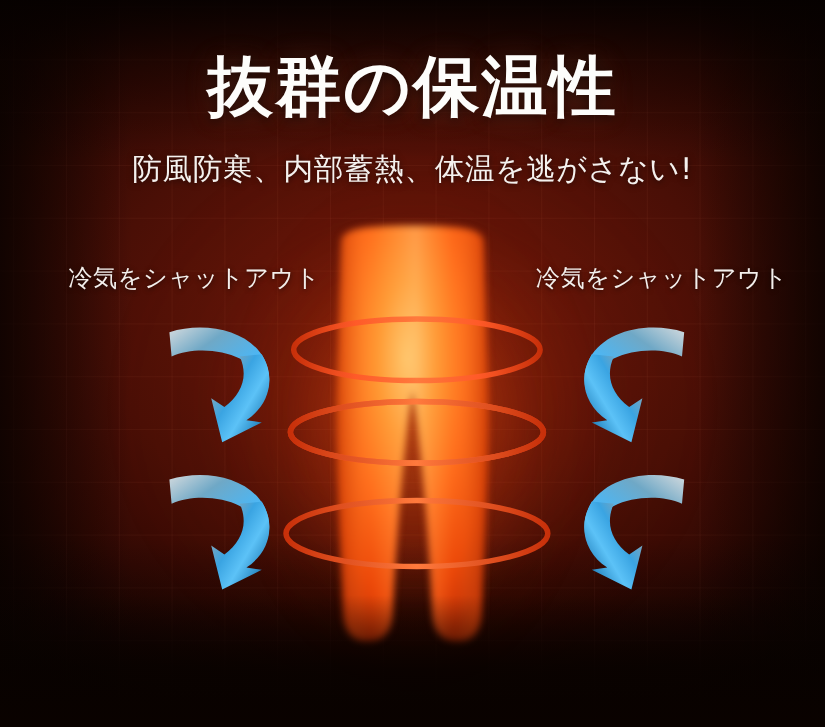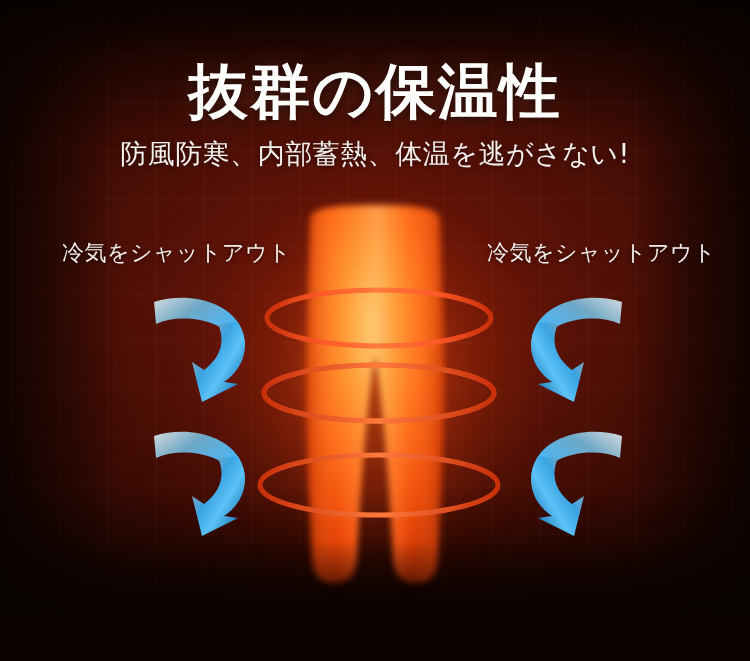--- a/index.html
+++ b/index.html
@@ -75,21 +75,21 @@
     left: 0; right: 0; bottom: 0;
     height: 120px;
     background: linear-gradient(to bottom, rgba(10,2,0,0) 0%, rgba(8,2,0,0.75) 55%, #0a0200 100%);
     pointer-events: none;
   }
 
   
   .headline-wrap {
     position: absolute;
     left: 0; right: 0;
-    top: 60px;
+    top: 48px;
     text-align: center;
   }
   .headline {
     display: inline-block;
     position: relative;
     font-family: "DejaVu Serif", "Liberation Serif", serif;
     font-size: 60px;
     font-weight: 700;
     line-height: 1.05;
     color: #fdfdfb;

